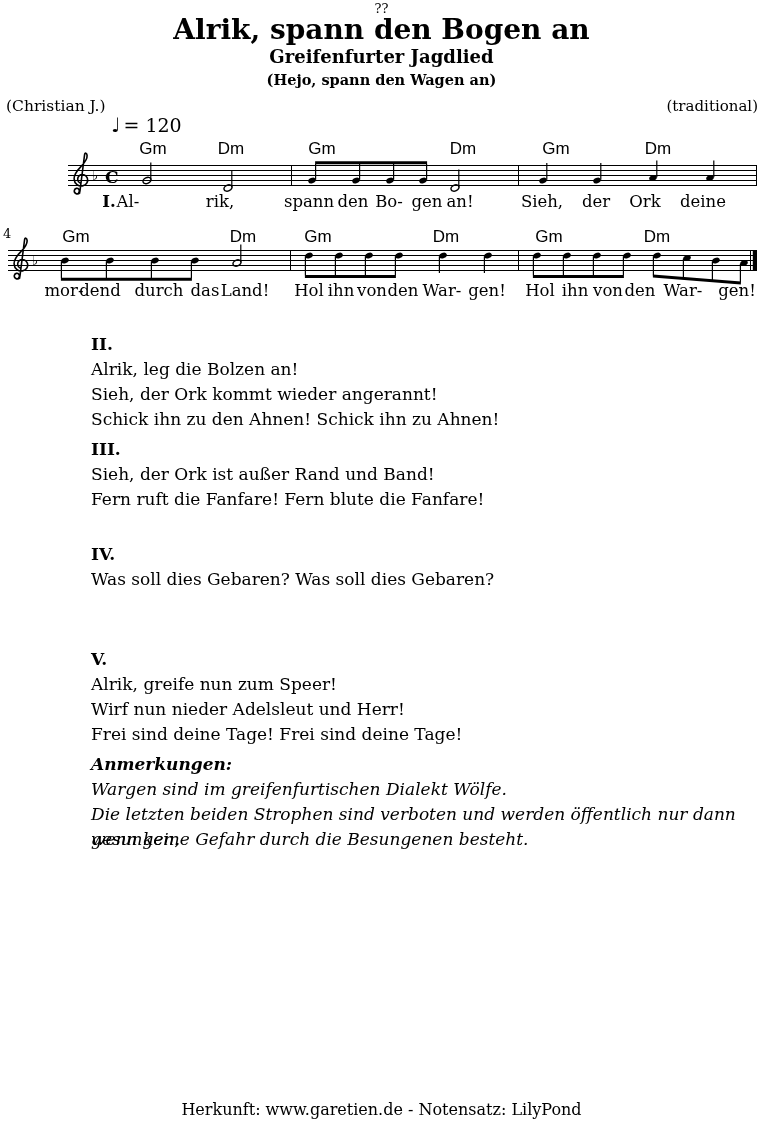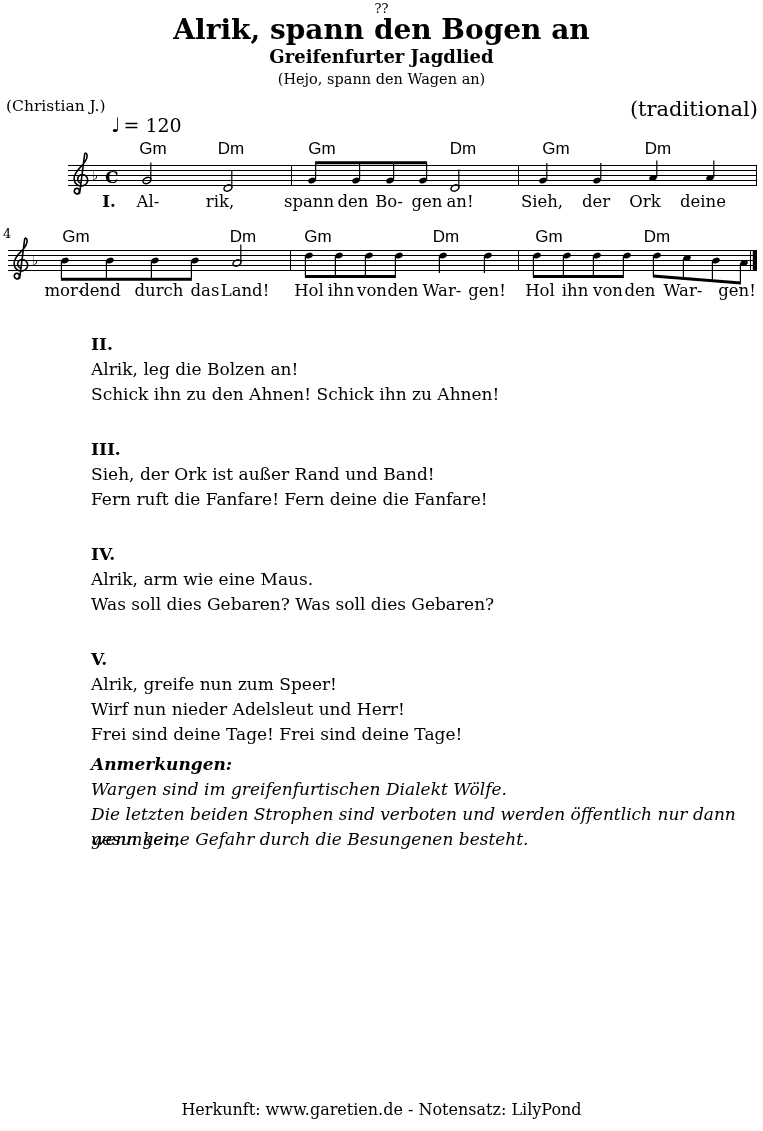--- a/index.html
+++ b/index.html
@@ -4,23 +4,23 @@
 <style>
   html,body{margin:0;padding:0;background:#fff}
   .page{position:relative;width:763px;height:1131px;background:#ffffff;color:#000;
         font-family:"DejaVu Serif",serif;overflow:hidden}
   .ctr{position:absolute;left:0;right:0;text-align:center;white-space:nowrap}
   .abs{position:absolute;white-space:nowrap}
   .cx{position:absolute;transform:translateX(-50%);white-space:nowrap}
   .meta{top:1px;font-size:13px}
   .title{top:13px;font-size:28px;font-weight:bold}
   .subtitle{top:46px;font-size:18px;font-weight:bold}
-  .subsubtitle{top:71px;font-size:14.5px;font-weight:normal}
+  .subsubtitle{top:71px;font-size:14.5px;font-weight:bold}
   .poet{left:6px;top:97px;font-size:15.5px}
-  .composer{right:5px;top:97px;font-size:21px}
+  .composer{right:5px;top:97px;font-size:15px}
   .tempo{left:111px;top:114px;display:flex;align-items:baseline;gap:3px}
   .tempo .glyph{font-family:"DejaVu Sans",sans-serif;font-size:20px;line-height:1}
   .tempo .txt{font-size:19px}
   .chord{font-family:"Liberation Sans","DejaVu Sans",sans-serif;font-size:17px}
   .lyric{font-size:16.5px}
   .bold{font-weight:bold}
   .mnum{left:3px;top:226px;font-size:13px}
   .verse{position:absolute;left:91px}
   .vline{height:25px;line-height:25px;font-size:17px}
   .ann .vline{font-style:italic}
@@ -94,21 +94,21 @@
       <ellipse class="nh" cx="597" cy="40.5" rx="3.9" ry="2.8" transform="rotate(-22 597 40.5)"></ellipse>
       <path class="stem" d="M600.8,39.8V23"></path>
       <ellipse class="nh" cx="653" cy="38" rx="3.9" ry="2.8" transform="rotate(-22 653 38)"></ellipse>
       <path class="stem" d="M656.8,37.3V20.5"></path>
       <ellipse class="nh" cx="710" cy="38" rx="3.9" ry="2.8" transform="rotate(-22 710 38)"></ellipse>
       <path class="stem" d="M713.8,37.3V20.5"></path>
     </g>
   </svg>
 
   <span class="cx lyric bold" style="left:109px;top:192px">I.</span>
-  <span class="cx lyric" style="left:148px;top:192px">Al-</span>
+  <span class="cx lyric" style="left:128px;top:192px">Al-</span>
   <span class="cx lyric" style="left:220px;top:192px">rik,</span>
   <span class="cx lyric" style="left:309px;top:192px">spann</span>
   <span class="cx lyric" style="left:353px;top:192px">den</span>
   <span class="cx lyric" style="left:389px;top:192px">Bo-</span>
   <span class="cx lyric" style="left:427px;top:192px">gen</span>
   <span class="cx lyric" style="left:460px;top:192px">an!</span>
   <span class="cx lyric" style="left:542px;top:192px">Sieh,</span>
   <span class="cx lyric" style="left:596px;top:192px">der</span>
   <span class="cx lyric" style="left:645px;top:192px">Ork</span>
   <span class="cx lyric" style="left:703px;top:192px">deine</span>
@@ -182,30 +182,30 @@
   <span class="cx lyric" style="left:540px;top:281px">Hol</span>
   <span class="cx lyric" style="left:575px;top:281px">ihn</span>
   <span class="cx lyric" style="left:608px;top:281px">von</span>
   <span class="cx lyric" style="left:640px;top:281px">den</span>
   <span class="cx lyric" style="left:683px;top:281px">War-</span>
   <span class="cx lyric" style="left:737px;top:281px">gen!</span>
 
   <div class="verse" style="top:332px">
     <div class="vline bold">II.</div>
     <div class="vline">Alrik, leg die Bolzen an!</div>
+    <div class="vline">Sieh, der Ork kommt wieder angerannt!</div>
     <div class="vline">Schick ihn zu den Ahnen! Schick ihn zu Ahnen!</div>
   </div>
   <div class="verse" style="top:437px">
     <div class="vline bold">III.</div>
     <div class="vline">Sieh, der Ork ist außer Rand und Band!</div>
-    <div class="vline">Fern ruft die Fanfare! Fern deine die Fanfare!</div>
+    <div class="vline">Fern ruft die Fanfare! Fern blute die Fanfare!</div>
   </div>
   <div class="verse" style="top:542px">
     <div class="vline bold">IV.</div>
-    <div class="vline">Alrik, arm wie eine Maus.</div>
     <div class="vline">Was soll dies Gebaren? Was soll dies Gebaren?</div>
   </div>
   <div class="verse" style="top:647px">
     <div class="vline bold">V.</div>
     <div class="vline">Alrik, greife nun zum Speer!</div>
     <div class="vline">Wirf nun nieder Adelsleut und Herr!</div>
     <div class="vline">Frei sind deine Tage! Frei sind deine Tage!</div>
   </div>
 
   <div class="verse ann" style="top:752px">

